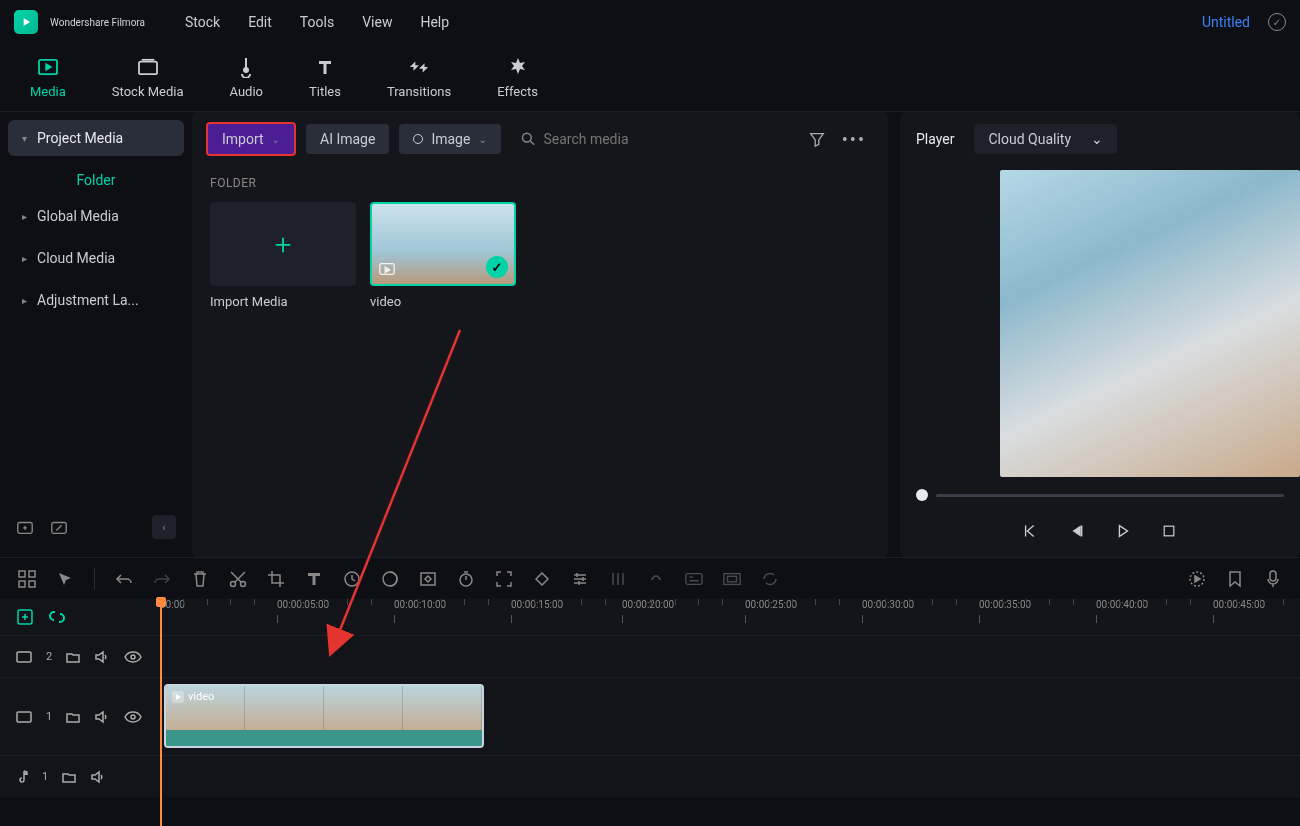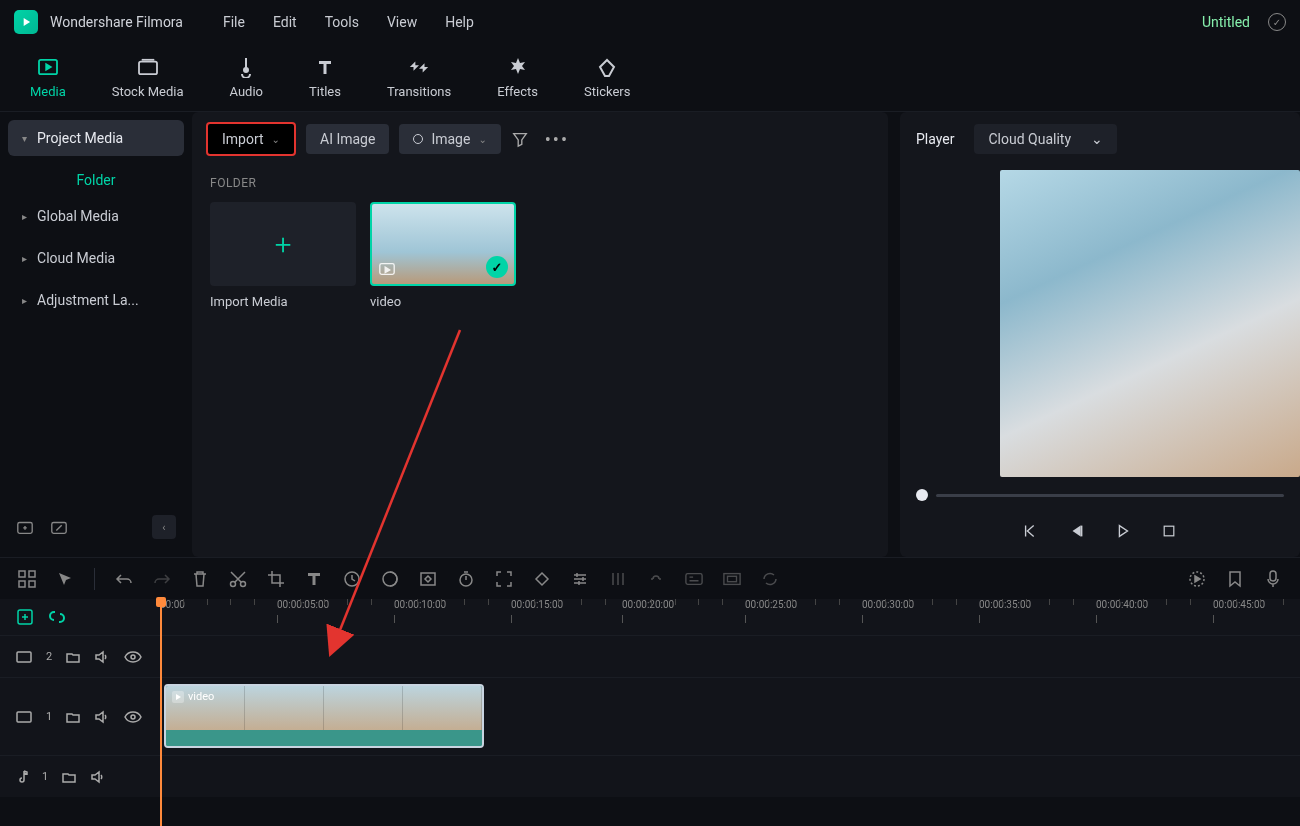--- a/index.html
+++ b/index.html
@@ -2,25 +2,25 @@
 <html><head>
 <meta charset="utf-8">
 <style>
 * { margin: 0; padding: 0; box-sizing: border-box; font-family: -apple-system, BlinkMacSystemFont, "Segoe UI", Roboto, sans-serif; }
 body { background: #0d0f14; color: #c9ccd3; width: 1300px; height: 826px; overflow: hidden; position: relative; }
 
 
 .titlebar { height: 44px; display: flex; align-items: center; padding: 0 14px; background: #0d0f14; }
 .app-logo { width: 24px; height: 24px; background: linear-gradient(135deg, #00d4a7, #00b894); border-radius: 5px; display: flex; align-items: center; justify-content: center; margin-right: 12px; }
 .app-logo svg { width: 14px; height: 14px; }
-.app-name { font-size: 14px; color: #d0d3da; margin-right: 40px; }
+.app-name { font-size: 10px; color: #d0d3da; margin-right: 40px; }
 .menu { display: flex; gap: 28px; }
 .menu-item { font-size: 14px; color: #c9ccd3; cursor: pointer; }
 .title-spacer { flex: 1; }
-.doc-title { font-size: 14px; color: #86efac; margin-right: 18px; }
+.doc-title { font-size: 14px; color: #3b82f6; margin-right: 18px; }
 .save-icon { width: 18px; height: 18px; border: 1.5px solid #888; border-radius: 50%; display: flex; align-items: center; justify-content: center; font-size: 10px; color: #888; }
 
 
 .tabstrip { height: 68px; display: flex; align-items: center; padding: 0 12px; gap: 10px; border-bottom: 1px solid #1a1d24; }
 .tab { display: flex; flex-direction: column; align-items: center; gap: 6px; padding: 6px 18px; cursor: pointer; }
 .tab-icon { width: 22px; height: 22px; display: flex; align-items: center; justify-content: center; }
 .tab-label { font-size: 13px; color: #c9ccd3; }
 .tab.active .tab-label { color: #00d4a7; }
 .tab.active .tab-icon { color: #00d4a7; }
 
@@ -31,21 +31,21 @@
 .side-item .chev { margin-right: 10px; font-size: 10px; color: #888; }
 .side-item.selected { background: #2a2e38; color: #e8eaf0; }
 .side-folder { color: #00d4a7; text-align: center; padding: 10px 0; font-size: 14px; }
 .sidebar-bottom { margin-top: auto; display: flex; align-items: center; gap: 16px; padding: 10px 8px; }
 .sb-icon { width: 18px; height: 18px; color: #888; cursor: pointer; }
 .sb-collapse { width: 24px; height: 24px; background: #1e2129; border-radius: 4px; display: flex; align-items: center; justify-content: center; margin-left: auto; cursor: pointer; color: #888; font-size: 11px;}
 
 .media-panel { flex: 1; background: #14161c; border-radius: 6px; display: flex; flex-direction: column; }
 .media-toolbar { display: flex; align-items: center; padding: 10px 14px; gap: 10px; }
 .tb-btn { display: flex; align-items: center; gap: 8px; padding: 7px 14px; background: #2a2e38; border-radius: 4px; font-size: 14px; cursor: pointer; color: #c9ccd3; }
-.tb-btn.highlight { border: 2.5px solid #e3342f; background: #000000; }
+.tb-btn.highlight { border: 2.5px solid #e3342f; background: #4c1d95; }
 .tb-btn .chev { font-size: 10px; color: #888; }
 .tb-record-dot { width: 10px; height: 10px; border: 1.5px solid #c9ccd3; border-radius: 50%; }
 .search { display: flex; align-items: center; gap: 8px; flex: 1; padding: 0 10px; }
 .search input { background: transparent; border: none; outline: none; color: #c9ccd3; font-size: 14px; width: 100%; }
 .tb-right-icons { display: flex; gap: 16px; align-items: center; padding-right: 8px; }
 .tb-icon { color: #aaa; cursor: pointer; }
 
 .media-body { padding: 10px 18px; }
 .folder-label { font-size: 12px; color: #888; letter-spacing: 0.5px; margin-bottom: 12px; }
 .media-grid { display: flex; gap: 14px; }
@@ -107,21 +107,21 @@
 <body>
 
 <div class="titlebar">
   <div class="app-logo">
     <svg viewBox="0 0 24 24" fill="#fff">
         <path d="M8 5v14l11-7z"></path>
       </svg>
   </div>
   <div class="app-name">Wondershare Filmora</div>
   <div class="menu">
-    <div class="menu-item">File</div>
+    <div class="menu-item">Stock</div>
     <div class="menu-item">Edit</div>
     <div class="menu-item">Tools</div>
     <div class="menu-item">View</div>
     <div class="menu-item">Help</div>
   </div>
   <div class="title-spacer"></div>
   <div class="doc-title">Untitled</div>
   <div class="save-icon">✓</div>
 </div>
 
@@ -170,28 +170,20 @@
     <div class="tab-label">Transitions</div>
   </div>
   <div class="tab">
     <div class="tab-icon">
         <svg width="22" height="22" viewBox="0 0 22 22" fill="#c9ccd3">
           <path d="M11 2l2 5 5-1-3 4 3 4-5-1-2 5-2-5-5 1 3-4-3-4 5 1z"></path>
         </svg>
       </div>
     <div class="tab-label">Effects</div>
   </div>
-  <div class="tab">
-    <div class="tab-icon">
-        <svg width="22" height="22" viewBox="0 0 22 22" fill="none" stroke="#c9ccd3" stroke-width="2">
-          <path d="M4 11l7-7 7 7-5 9H9z"></path>
-        </svg>
-      </div>
-    <div class="tab-label">Stickers</div>
-  </div>
 </div>
 
 <div class="main">
 
   <div class="sidebar">
     <div class="side-item selected">
         <span class="chev">▾</span>
         <span>Project Media</span>
       </div>
     <div class="side-folder">Folder</div>
@@ -226,20 +218,27 @@
         <span>Import</span>
         <span class="chev">⌄</span>
       </div>
       <div class="tb-btn">
         <span>AI Image</span>
       </div>
       <div class="tb-btn">
         <span class="tb-record-dot"></span>
         <span>Image</span>
         <span class="chev">⌄</span>
+      </div>
+      <div class="search">
+        <svg width="16" height="16" viewBox="0 0 20 20" fill="none" stroke="#888" stroke-width="2">
+            <circle cx="8" cy="8" r="6"></circle>
+            <path d="M13 13l5 5"></path>
+          </svg>
+        <input placeholder="Search media" style="">
       </div>
       <div class="tb-right-icons">
         <svg class="tb-icon" width="18" height="18" viewBox="0 0 20 20" fill="none" stroke="currentColor" stroke-width="1.5">
             <path d="M3 4h14l-5 7v5l-4 2v-7z"></path>
           </svg>
         <span class="tb-icon" style="font-size:18px;letter-spacing:2px;">•••</span>
       </div>
     </div>
     <div class="media-body">
       <div class="folder-label">FOLDER</div>

